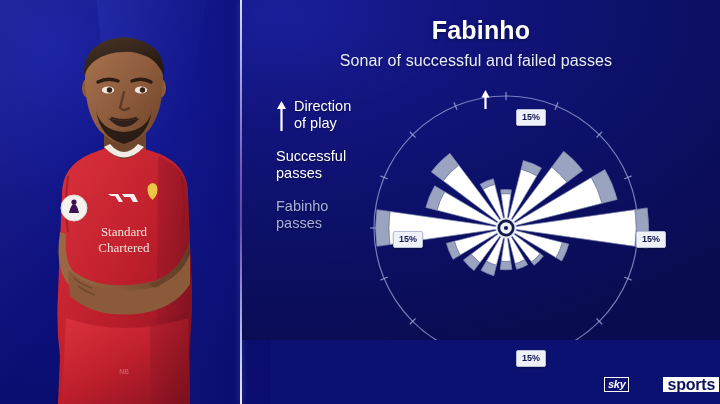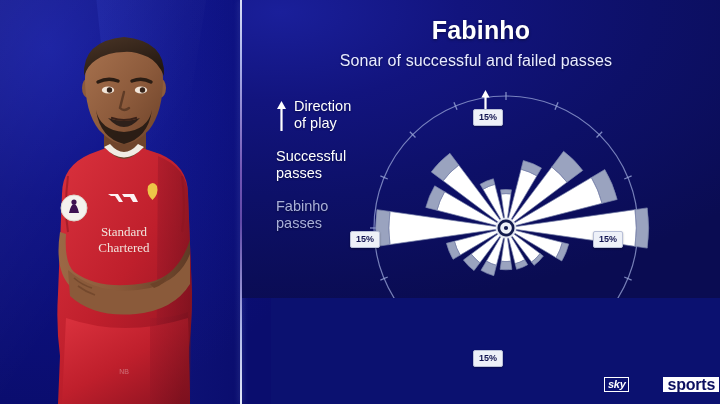--- a/index.html
+++ b/index.html
@@ -39,21 +39,21 @@
        rgba(200,210,255,.85) 14%,
        rgba(150,110,200,.75) 42%,
        rgba(130,95,185,.72) 55%,
        rgba(205,215,255,.85) 82%,
        rgba(240,245,255,.95) 100%);
     box-shadow:0 0 6px rgba(160,180,255,.35);
   }
 
   
   .right-panel{
-    position:absolute;left:242px;top:0;width:478px;height:298px;
+    position:absolute;left:242px;top:0;width:478px;height:340px;
     background:
       radial-gradient(125% 100% at 8% 4%, #1a1f9a 0%, #12147e 30%, #0d1068 62%, #0a0c52 100%);
     overflow:hidden;
   }
 
   .title{
     position:absolute;left:0;right:0;top:16px;text-align:center;
     color:#ffffff;font-size:25px;font-weight:bold;letter-spacing:.2px;
     text-shadow:0 1px 3px rgba(0,0,0,.45);
   }
@@ -81,20 +81,21 @@
   
   .chip{
     position:absolute;
     background:#eef1f8;color:#11134f;
     font-size:9px;font-weight:bold;line-height:1;
     padding:3px 5px 3px 5px;
     border:1px solid #b9c0d8;
     border-radius:2px;
     box-shadow:0 1px 2px rgba(0,0,0,.35);
     white-space:nowrap;
+    margin-left:43px;
   }
   .chip-top{left:473px;top:109px;}
   .chip-bottom{left:473px;top:350px;}
   .chip-left{left:350px;top:231px;}
   .chip-right{left:593px;top:231px;}
 
   
   .logo{
     position:absolute;left:604px;top:376px;
     display:flex;align-items:center;gap:2px;

